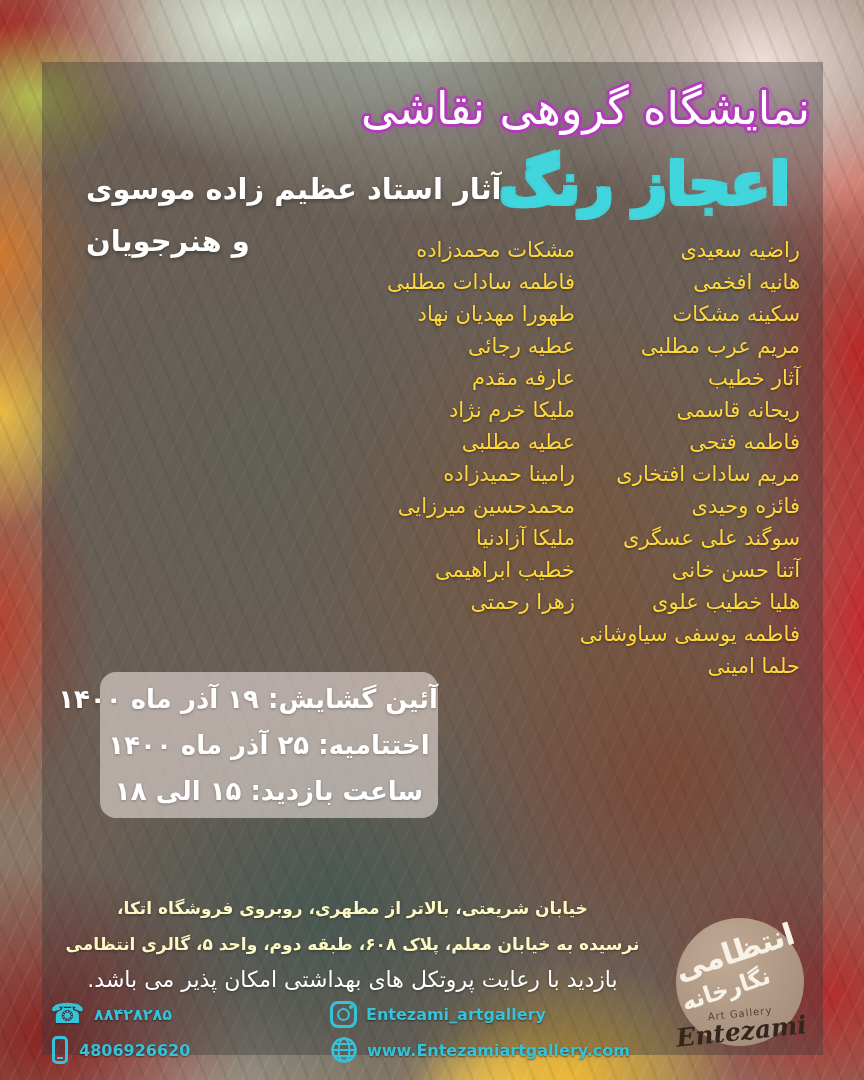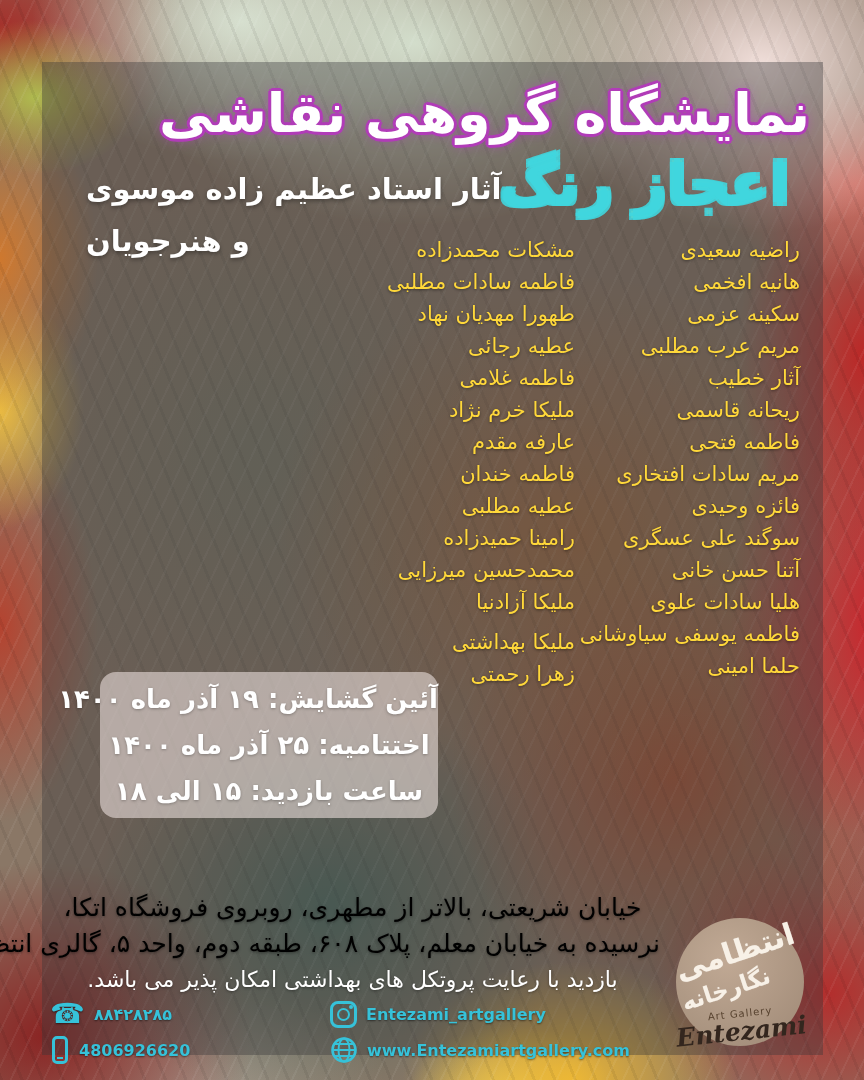--- a/index.html
+++ b/index.html
@@ -40,21 +40,21 @@
       repeating-linear-gradient(68deg, rgba(0,0,0,.06) 0 3px, rgba(0,0,0,0) 3px 19px);
   }
   
   .panel {
     position:absolute; left:42px; top:62px; width:781px; height:993px;
     background:rgba(54,56,58,.38);
   }
   
   .title {
     position:absolute; top:82px; right:54px;
-    direction:rtl; color:#fff; font-size:54px; font-weight:700; white-space:nowrap;
+    direction:rtl; color:#fff; font-size:45px; font-weight:400; white-space:nowrap;
     text-shadow:-2px -2px 0 #b13cb8, 2px -2px 0 #b13cb8, -2px 2px 0 #b13cb8, 2px 2px 0 #b13cb8,
                 -3px 0 0 #b13cb8, 3px 0 0 #b13cb8, 0 -3px 0 #b13cb8, 0 3px 0 #b13cb8,
                 0 0 12px rgba(177,60,184,.75);
   }
   .ejaz {
     position:absolute; top:150px; right:74px;
     direction:rtl; font-size:58px; font-weight:900; white-space:nowrap;
     background:linear-gradient(100deg,#44c6cf 0%,#7bc0b2 18%,#e9d650 40%,#f1a73c 62%,#e7534c 88%);
     -webkit-background-clip:text; background-clip:text; color:transparent;
     text-shadow:-2px -2px 0 rgba(64,214,222,.9), 2px -2px 0 rgba(64,214,222,.9),
@@ -79,21 +79,21 @@
     position:absolute; left:100px; top:672px; width:338px; height:146px;
     background:rgba(233,221,219,.60); border-radius:16px;
     display:flex; flex-direction:column; justify-content:center;
   }
   .schedule-line {
     direction:rtl; text-align:center; color:#fff; font-size:26px; font-weight:800;
     line-height:46px; white-space:nowrap; text-shadow:0 1px 3px rgba(0,0,0,.28);
   }
   
   .address { position:absolute; left:45px; top:890px; width:615px; text-align:center; direction:rtl; }
-  .addr-line { color:#000000; font-size:25px; font-weight:400; line-height:36px;
+  .addr-line { color:#fef9c3; font-size:17px; font-weight:700; line-height:36px;
                text-shadow:0 1px 3px rgba(0,0,0,.4); white-space:nowrap; }
   .health   { color:#fff; font-size:22px; font-weight:400; line-height:36px;
               text-shadow:0 1px 3px rgba(0,0,0,.4); white-space:nowrap; }
   
   .contact-left  { position:absolute; left:50px;  top:996px; }
   .contact-right { position:absolute; left:330px; top:996px; }
   .c-row { display:flex; align-items:center; height:36px; gap:9px; }
   .c-text { color:#36c2d9; font-size:16px; font-weight:800; direction:ltr;
             text-shadow:0 1px 2px rgba(0,0,0,.5); white-space:nowrap; }
   .glyph-phone { color:#36c2d9; font-size:28px; line-height:28px; text-shadow:0 1px 2px rgba(0,0,0,.5); }
@@ -136,48 +136,46 @@
   <div class="ejaz">اعجاز رنگ</div>
 
   <div class="subtitle">
     <div>آثار استاد عظیم زاده موسوی</div>
     <div>و هنرجویان</div>
   </div>
 
   <div class="col col-right">
     <div class="artist">راضیه سعیدی</div>
     <div class="artist">هانیه افخمی</div>
-    <div class="artist">سکینه عزمی</div>
+    <div class="artist">سکینه مشکات</div>
     <div class="artist">مریم عرب مطلبی</div>
     <div class="artist">آثار خطیب</div>
     <div class="artist">ریحانه قاسمی</div>
     <div class="artist">فاطمه فتحی</div>
     <div class="artist">مریم سادات افتخاری</div>
     <div class="artist">فائزه وحیدی</div>
     <div class="artist">سوگند علی عسگری</div>
     <div class="artist">آتنا حسن خانی</div>
-    <div class="artist">هلیا سادات علوی</div>
+    <div class="artist">هلیا خطیب علوی</div>
     <div class="artist">فاطمه یوسفی سیاوشانی</div>
     <div class="artist">حلما امینی</div>
   </div>
 
   <div class="col col-left">
     <div class="artist">مشکات محمدزاده</div>
     <div class="artist">فاطمه سادات مطلبی</div>
     <div class="artist">طهورا مهدیان نهاد</div>
     <div class="artist">عطیه رجائی</div>
-    <div class="artist">فاطمه غلامی</div>
+    <div class="artist">عارفه مقدم</div>
     <div class="artist">ملیکا خرم نژاد</div>
-    <div class="artist">عارفه مقدم</div>
-    <div class="artist">فاطمه خندان</div>
     <div class="artist">عطیه مطلبی</div>
     <div class="artist">رامینا حمیدزاده</div>
     <div class="artist">محمدحسین میرزایی</div>
     <div class="artist">ملیکا آزادنیا</div>
-    <div class="artist">ملیکا بهداشتی</div>
+    <div class="artist">خطیب ابراهیمی</div>
     <div class="artist">زهرا رحمتی</div>
   </div>
 
   <div class="schedule">
     <div class="schedule-line">آئین گشایش: ۱۹ آذر ماه ۱۴۰۰</div>
     <div class="schedule-line">اختتامیه: ۲۵ آذر ماه ۱۴۰۰</div>
     <div class="schedule-line">ساعت بازدید: ۱۵ الی ۱۸</div>
   </div>
 
   <div class="address">

